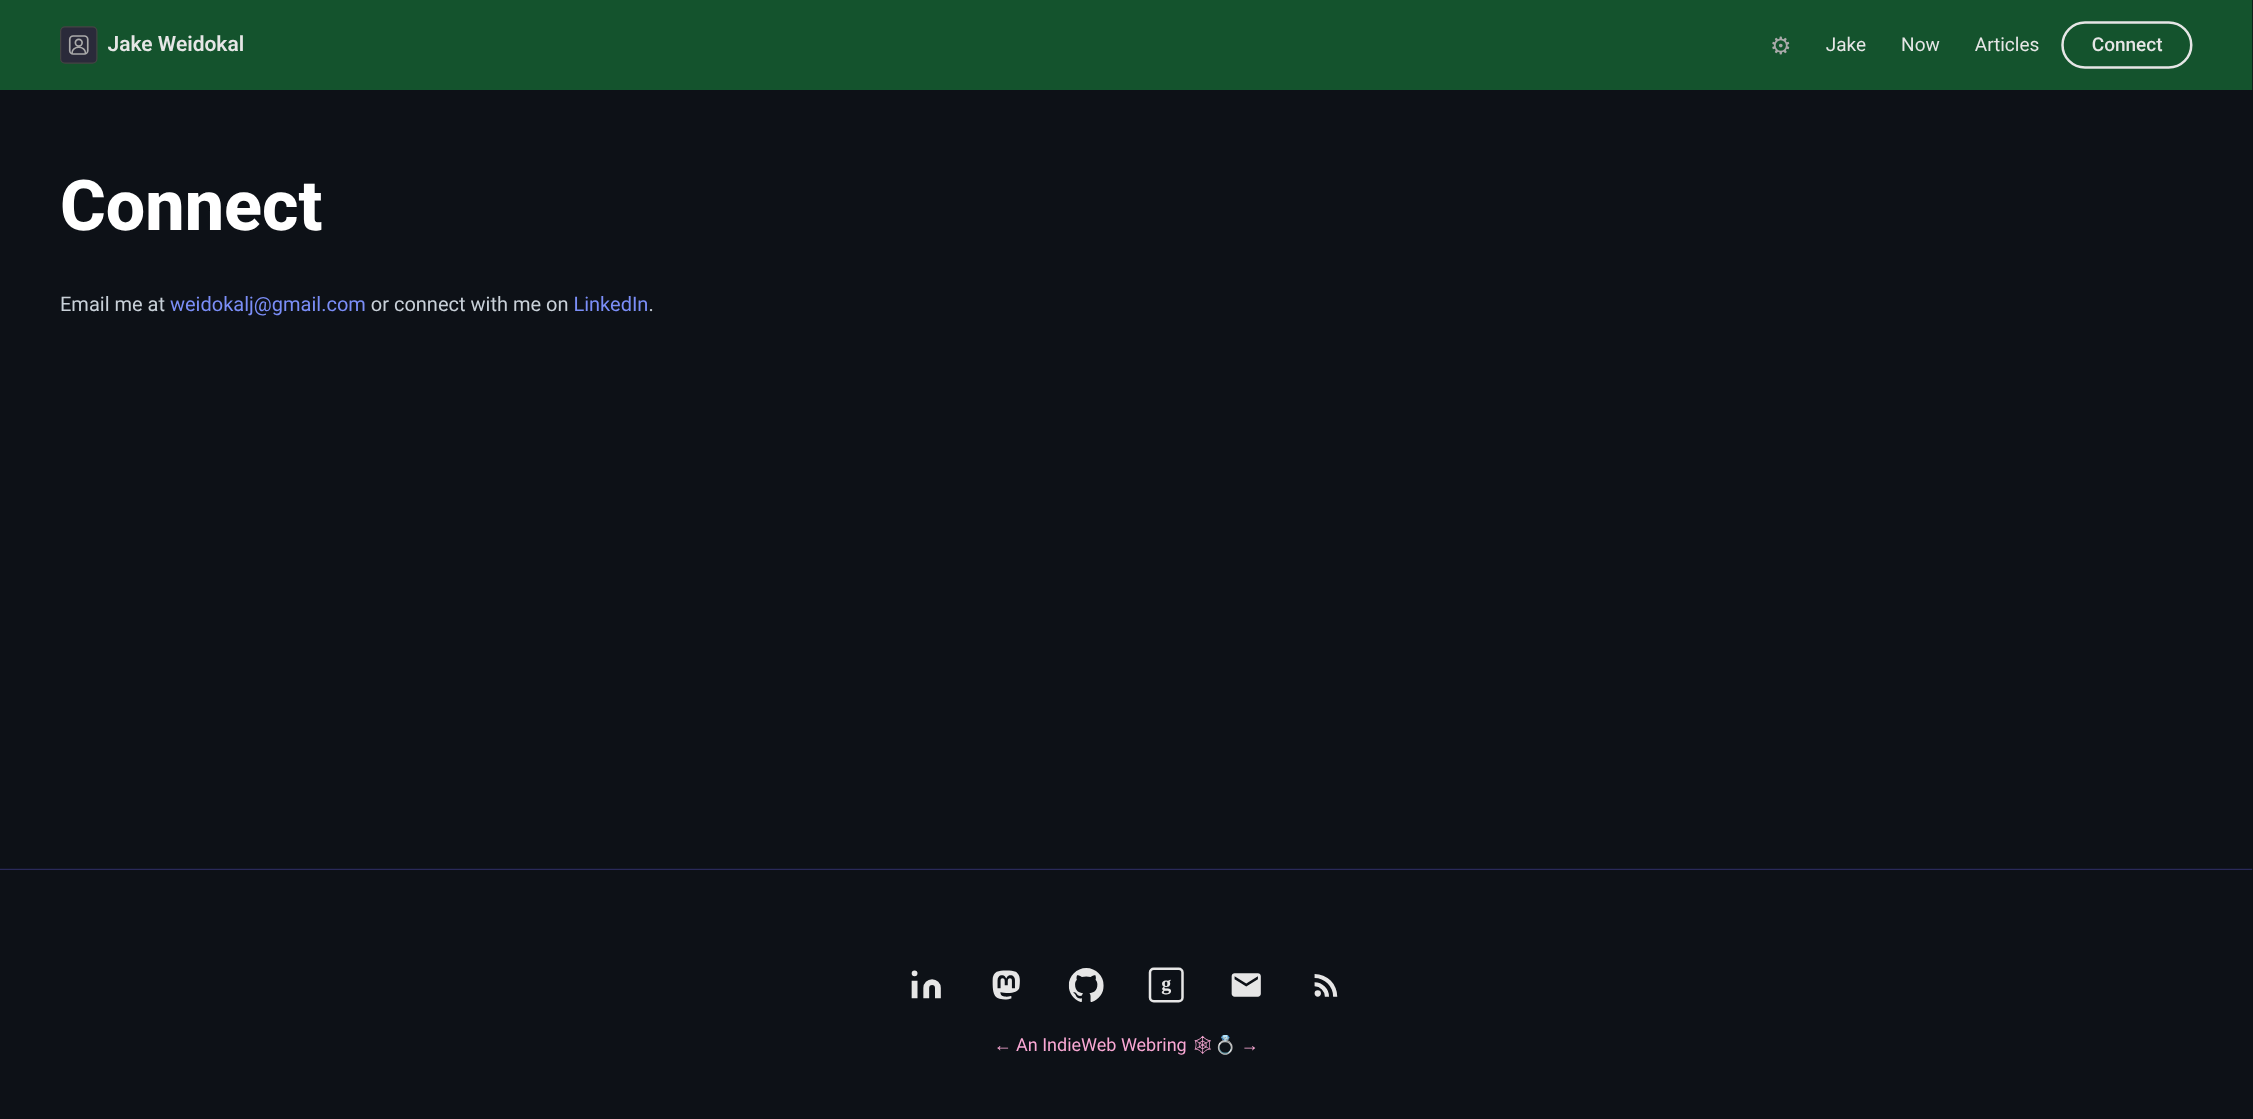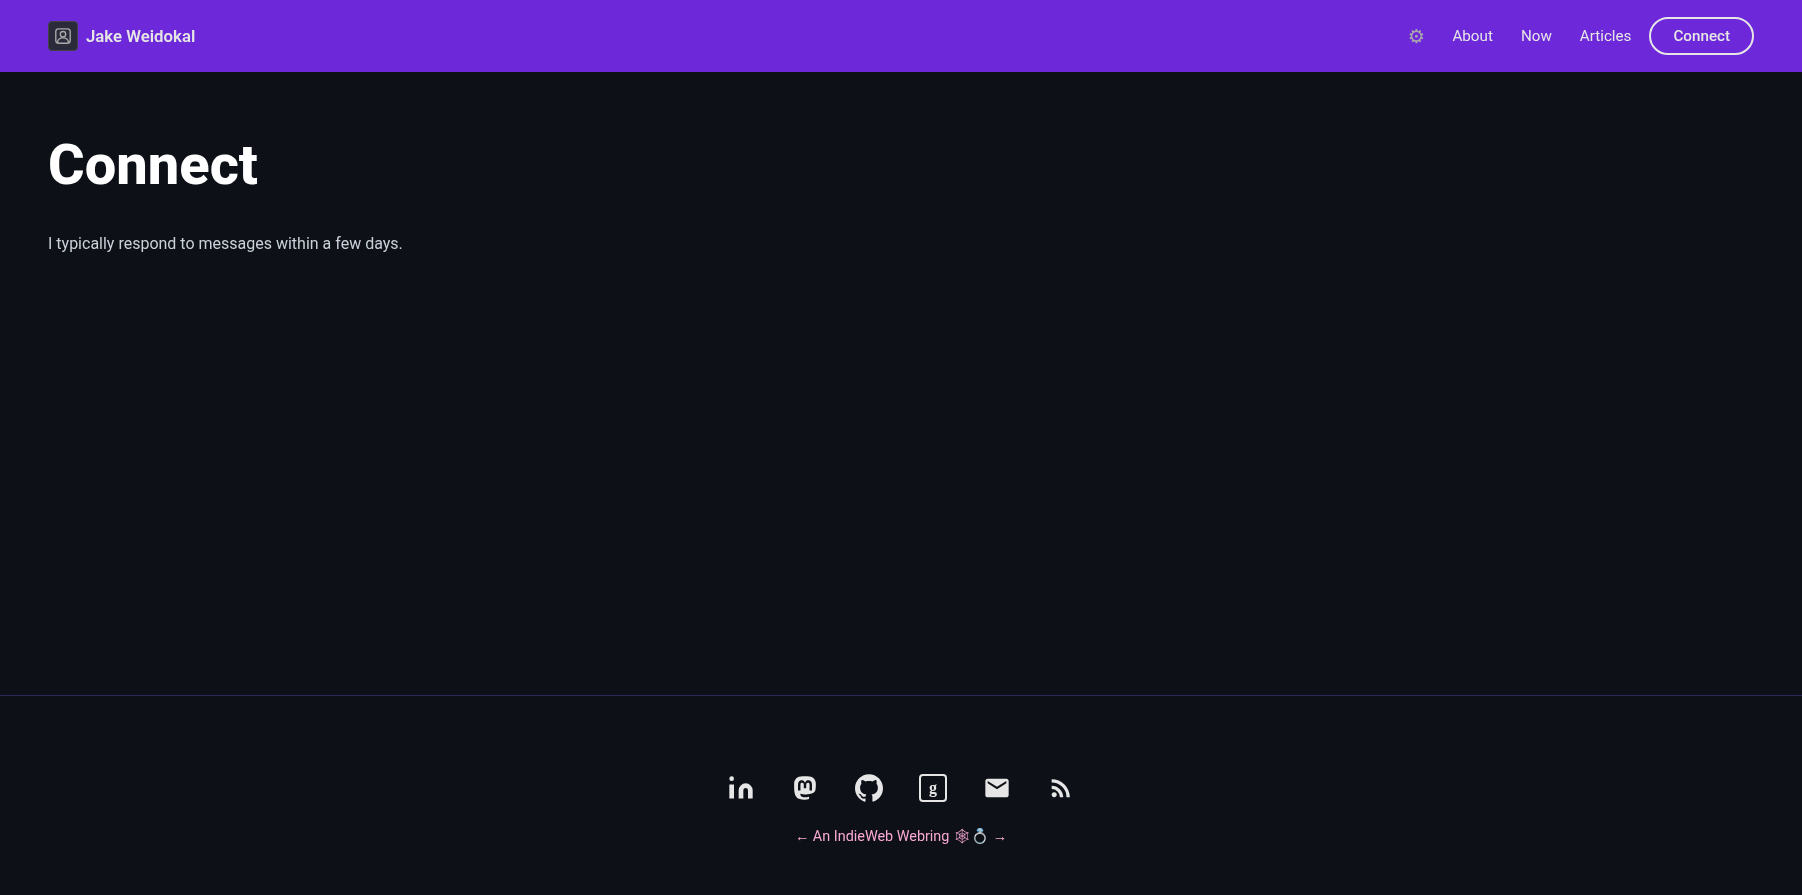--- a/index.html
+++ b/index.html
@@ -13,21 +13,21 @@
       flex-direction: column;
     }
 
     
     nav {
       display: flex;
       align-items: center;
       justify-content: space-between;
       padding: 0 48px;
       height: 72px;
-      background-color: #6d28d9;
+      background-color: #14532d;
     }
 
     .nav-left {
       display: flex;
       align-items: center;
       gap: 10px;
     }
 
     .nav-brand {
       font-size: 1.05rem;
@@ -192,33 +192,35 @@
           <path d="M4 17c0-3 2.7-5 6-5s6 2 6 5" stroke="#aaa" stroke-width="1.5" stroke-linecap="round"></path>
         </svg>
       </div>
       <span>Jake Weidokal</span>
     </a>
   </div>
   <div class="nav-right">
     <div class="nav-gear">
       <span>⚙</span>
     </div>
-    <a class="nav-link" href="#">About</a>
+    <a class="nav-link" href="#">Jake</a>
     <a class="nav-link" href="#">Now</a>
     <a class="nav-link" href="#">Articles</a>
     <a class="nav-connect-btn" href="#">Connect</a>
   </div>
 </nav>
 
 <main>
   <h1 class="page-title">Connect</h1>
 
 
-
-  <p class="content-para">I typically respond to messages within a few days.</p>
+  <p class="content-para">
+    <span>Email me at </span><a href="#">weidokalj@gmail.com</a><span> or connect with me on </span><a href="#">LinkedIn</a><span>.</span>
+  </p>
+
 </main>
 
 <hr class="divider">
 
 <footer>
   <div class="social-icons">
 
     <a href="#" class="social-icon" title="LinkedIn">
       <svg viewBox="0 0 24 24" xmlns="http://www.w3.org/2000/svg">
         <path d="M16 8a6 6 0 0 1 6 6v7h-4v-7a2 2 0 0 0-2-2 2 2 0 0 0-2 2v7h-4v-7a6 6 0 0 1 6-6zM2 9h4v12H2zm2-3a2 2 0 1 1 0-4 2 2 0 0 1 0 4z"></path>

